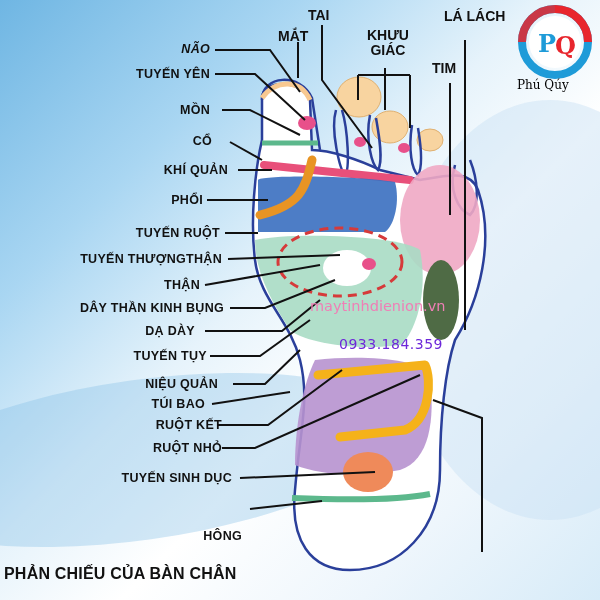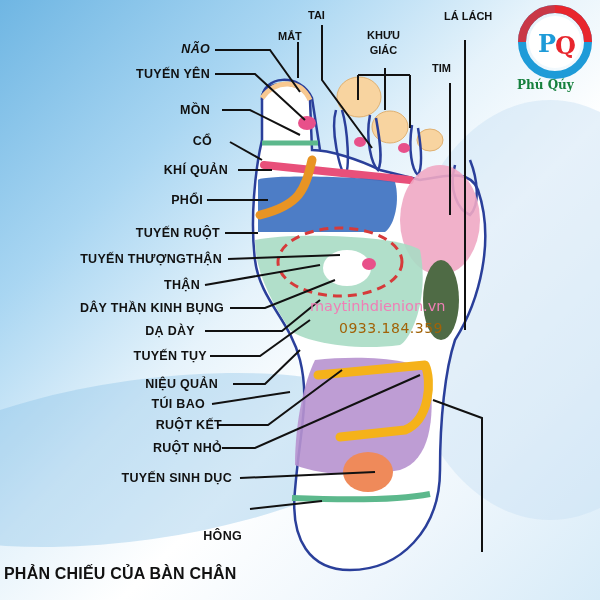--- a/index.html
+++ b/index.html
@@ -1,27 +1,27 @@
 <!DOCTYPE html>
 <html><head>
   <meta charset="utf-8">
   <style>
     html, body { margin:0; padding:0; }
     body { width:600px; height:600px; overflow:hidden; position:relative;
       font-family: "Liberation Sans", sans-serif;
       background: linear-gradient(135deg, #6fb6e3 0%, #a9d6f2 25%, #e6f3fb 45%, #ffffff 60%, #eef6fc 80%, #d7ebf8 100%); }
     .bgshape { position:absolute; border-radius:50%; }
     .label { position:absolute; font-weight:bold; font-size:12.5px; color:#111; white-space:nowrap; text-align:right; letter-spacing:0.3px; }
-    .toplabel { position:absolute; font-weight:bold; font-size:11px; color:#111; white-space:nowrap; text-align:center; line-height:15px; }
+    .toplabel { position:absolute; font-weight:bold; font-size:14px; color:#111; white-space:nowrap; text-align:center; line-height:15px; }
     svg.diagram { position:absolute; left:0; top:0; }
     .title { position:absolute; left:4px; top:565px; font-size:16px; font-weight:bold; color:#111; letter-spacing:0.2px; }
     .wm1 { position:absolute; left:310px; top:298px; color:#ef7fb6; font-size:14.5px; font-family:"DejaVu Sans", sans-serif; }
-    .wm2 { position:absolute; left:339px; top:320px; color:#a16207; font-size:14px; font-family:"DejaVu Sans", sans-serif; letter-spacing:0.5px; }
+    .wm2 { position:absolute; left:339px; top:336px; color:#6d28d9; font-size:14px; font-family:"DejaVu Sans", sans-serif; letter-spacing:0.5px; }
     .logo { position:absolute; left:512px; top:4px; width:86px; height:86px; }
-    .logo-text { position:absolute; left:517px; top:78px; font-family:"DejaVu Serif", serif; font-weight:bold; font-size:12px; color:#15803d; }
+    .logo-text { position:absolute; left:517px; top:78px; font-family:"DejaVu Serif", serif; font-weight:normal; font-size:12px; color:#000000; }
   </style>
 </head>
 <body>
 
 <div class="bgshape" style="left:-120px;top:380px;width:520px;height:160px;background:rgba(130,190,230,0.35);transform:rotate(-8deg);"></div>
 <div class="bgshape" style="left:400px;top:100px;width:300px;height:420px;background:rgba(200,225,245,0.45);"></div>
 
 <svg class="diagram" width="600" height="600" viewBox="0 0 600 600">
 
   <path d="M262,98 C262,80 300,78 310,100 L312,150 C330,150 360,160 380,170 L420,180 C450,175 470,170 478,190 C495,240 480,300 455,340 C445,370 440,420 440,470 C440,530 400,570 350,570 C310,570 290,540 295,490 C300,430 310,400 300,360 C290,320 260,300 255,260 C250,220 255,170 262,140 Z" fill="#ffffff" stroke="#2a3f9a" stroke-width="2.5"></path>

